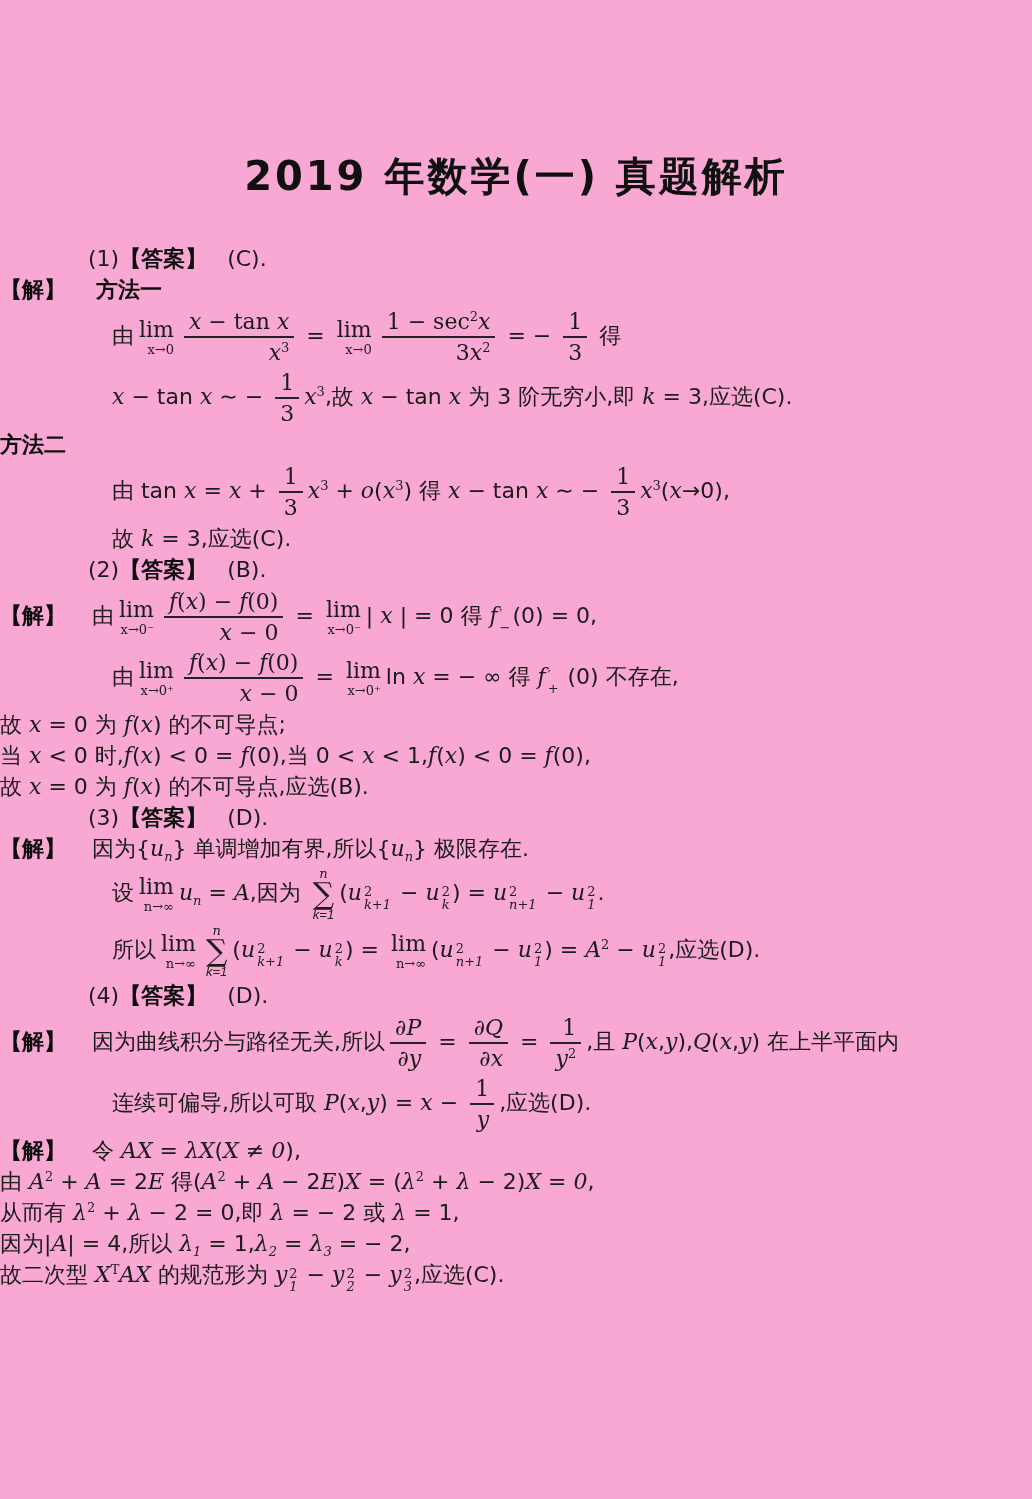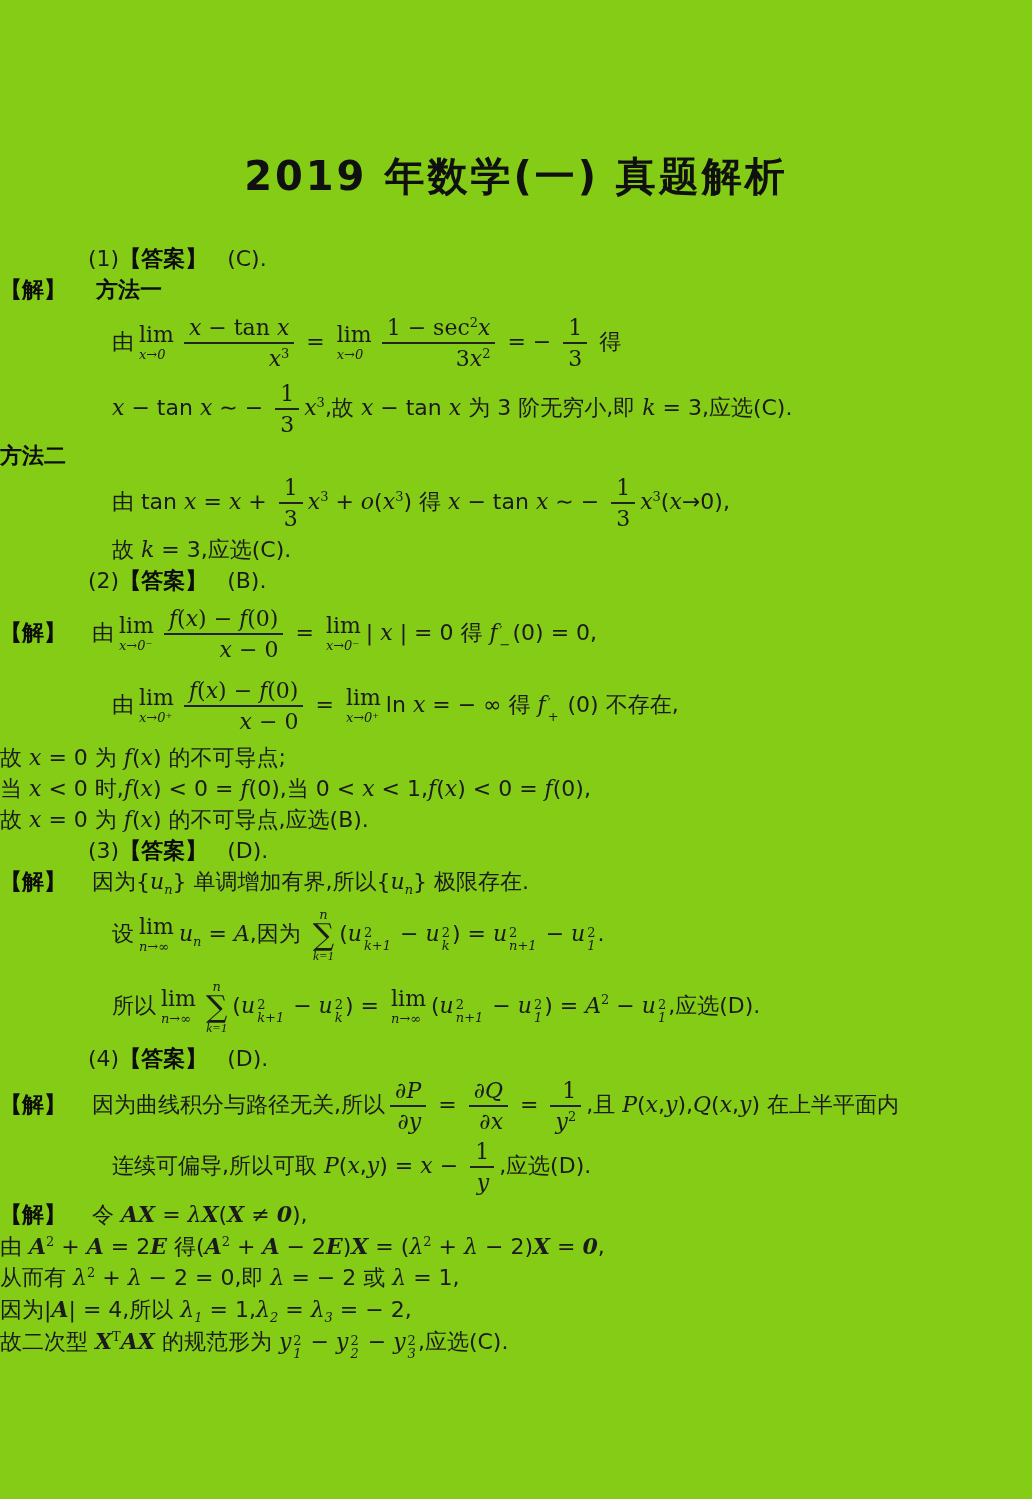--- a/index.html
+++ b/index.html
@@ -1,46 +1,46 @@
 <!DOCTYPE html>
 <html><head>
 <meta charset="utf-8">
 <style>
   html,body{margin:0;padding:0}
   body{
     width:1032px;height:1499px;background:#ffffff;overflow:hidden;
     font-family:"DejaVu Sans","Liberation Sans",sans-serif;color:#1b1b1b;
   }
-  .page{position:relative;width:1032px;height:1499px;background:#84cc16}
+  .page{position:relative;width:1032px;height:1499px;background:#f9a8d4}
   .title{
     padding-top:152px;text-align:center;font-size:40px;font-weight:700;
     letter-spacing:3px;color:#101010;line-height:48px;
   }
   .rows{margin-top:44px}
   .row{font-size:22px;line-height:30px;margin:1px 0;white-space:nowrap}
   .row.tall{margin:3px 0}
   .ind0{padding-left:88px}
   .ind1{}
   .indm{padding-left:112px}
   .cb{font-weight:700;color:#0d0d0d}
   .t{}
   .it{font-family:"DejaVu Serif","Liberation Serif",serif;font-style:italic}
-  .bi{font-family:"DejaVu Serif","Liberation Serif",serif;font-style:italic;font-weight:700}
+  .bi{font-family:"DejaVu Serif","Liberation Serif",serif;font-style:italic;font-weight:400}
   sup.sp1{font-size:13px;line-height:0;font-family:"DejaVu Serif",serif}
   sub.sb1{font-size:13px;line-height:0;font-family:"DejaVu Serif",serif;font-style:italic}
   .frac{display:inline-block;vertical-align:middle;text-align:right;margin:0 5px;font-family:"DejaVu Serif","Liberation Serif",serif}
   .fn{display:block;padding:0 5px 1px;border-bottom:2px solid #232323;line-height:27px}
   .fd{display:block;padding:1px 5px 0;line-height:27px}
-  .lim{display:inline-block;vertical-align:middle;text-align:left;margin:16px 5px}
+  .lim{display:inline-block;vertical-align:middle;text-align:right;margin:0 5px}
   .lo{display:block;font-family:"DejaVu Serif","Liberation Serif",serif;line-height:22px}
-  .ls{display:block;font-size:13px;line-height:13px;margin-top:2px;font-family:"DejaVu Serif",serif;font-style:italic}
+  .ls{display:block;font-size:13px;line-height:13px;margin-top:2px;font-family:"DejaVu Serif",serif;}
   .sum{display:inline-block;vertical-align:middle;text-align:center;margin:0 5px}
   .st{display:block;font-size:13px;line-height:13px;font-family:"DejaVu Serif",serif;font-style:italic}
   .sg{display:block;font-size:30px;line-height:28px;font-family:"DejaVu Serif",serif}
-  .sb2{display:block;font-size:13px;line-height:13px;font-family:Liberation Serif, serif;font-style:italic}
+  .sb2{display:block;font-size:13px;line-height:13px;font-family:Liberation Sans, sans-serif;font-style:italic}
   .ss{display:inline-block;vertical-align:-9px;text-align:left;font-size:13px;line-height:13px;font-family:"DejaVu Serif",serif;margin:0 2px}
   .ssa{display:block}
   .ssb{display:block;font-style:italic}
   .gap{display:inline-block}
 </style>
 </head>
 <body>
 
 <div class="page">
   <div class="title">2019 年数学(一) 真题解析</div>

